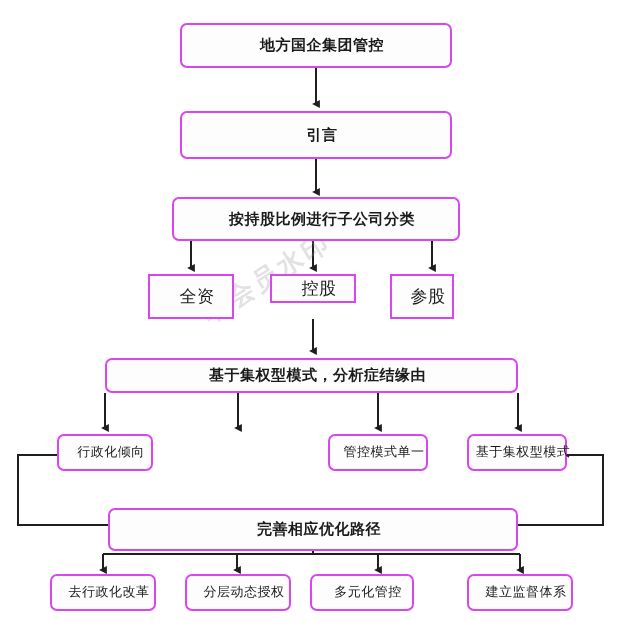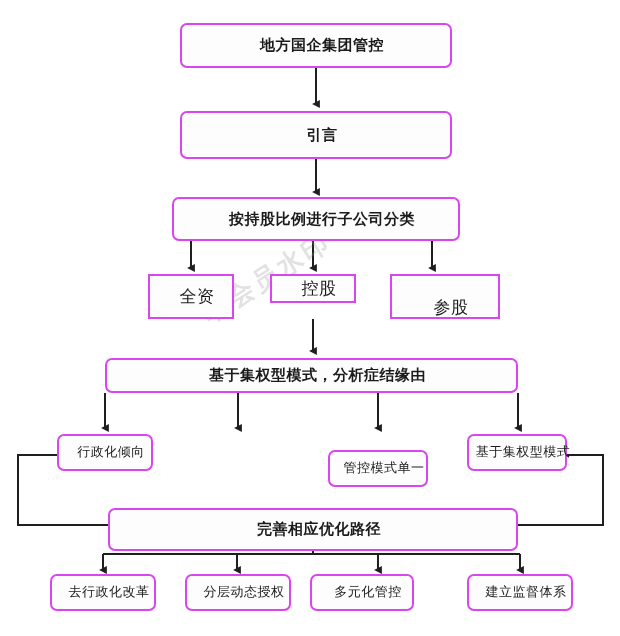--- a/index.html
+++ b/index.html
@@ -120,32 +120,32 @@
   <div class="node rounded" style="left:180px; top:111px; width:272px; height:48px;">
     <span class="lbl t-wide">引言</span>
   </div>
 
   <div class="node sharp" style="left:148px; top:274px; width:86px; height:45px;">
     <span class="lbl t-small">全资</span>
   </div>
   <div class="node sharp" style="left:270px; top:274px; width:86px; height:29px;">
     <span class="lbl t-small">控股</span>
   </div>
-  <div class="node sharp" style="left:390px; top:274px; width:110px; height:45px;align-items:flex-end;">
+  <div class="node sharp" style="left:390px; top:274px; width:64px; height:45px;">
     <span class="lbl t-small">参股</span>
   </div>
 
   <div class="node rounded" style="left:57px; top:434px; width:96px; height:37px;">
     <span class="lbl t-leaf">行政化倾向</span>
   </div>
 
   <div class="node rounded" style="left:105px; top:358px; width:413px; height:35px;">
     <span class="lbl t-wide">基于集权型模式，分析症结缘由</span>
   </div>
-  <div class="node rounded" style="left:328px; top:434px; width:100px; height:37px;margin-top:16px;">
+  <div class="node rounded" style="left:328px; top:434px; width:100px; height:37px;">
     <span class="lbl t-leaf">管控模式单一</span>
   </div>
   <div class="node rounded" style="left:467px; top:434px; width:100px; height:37px;">
     <span class="lbl t-leaf">基于集权型模式</span>
   </div>
 
   <div class="node rounded" style="left:108px; top:508px; width:410px; height:43px;">
     <span class="lbl t-wide">完善相应优化路径</span>
   </div>
 

